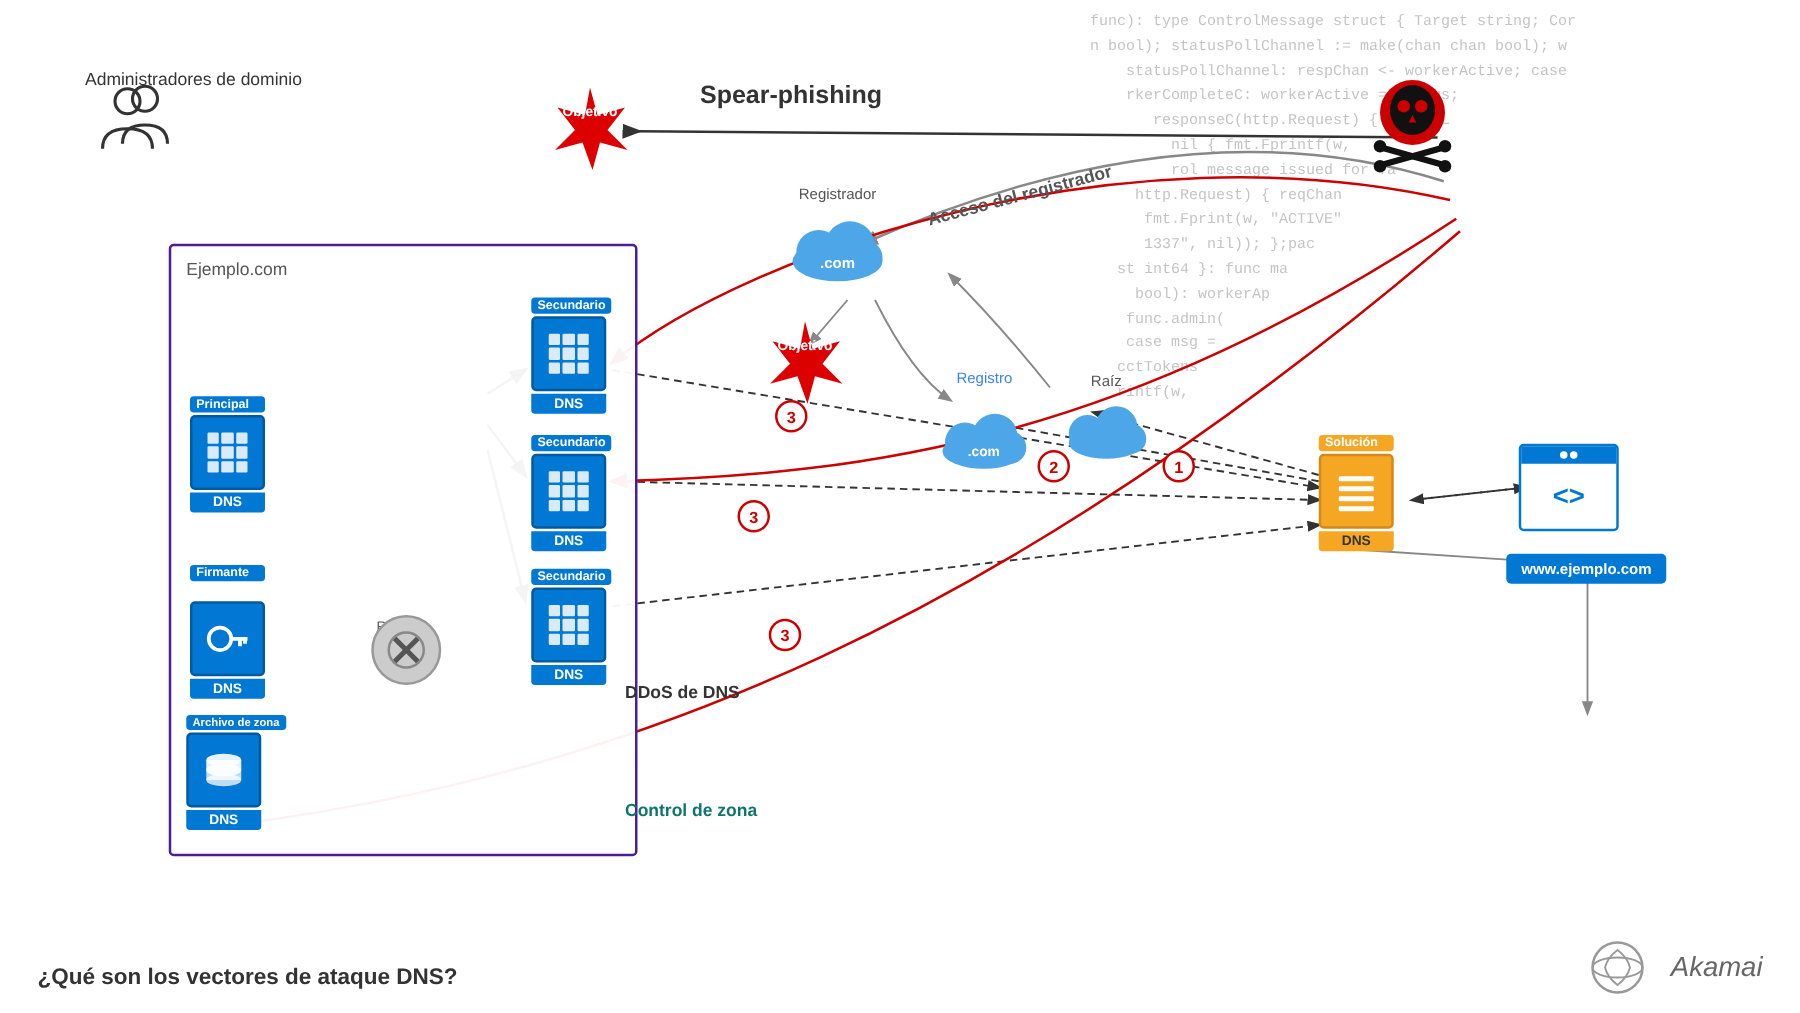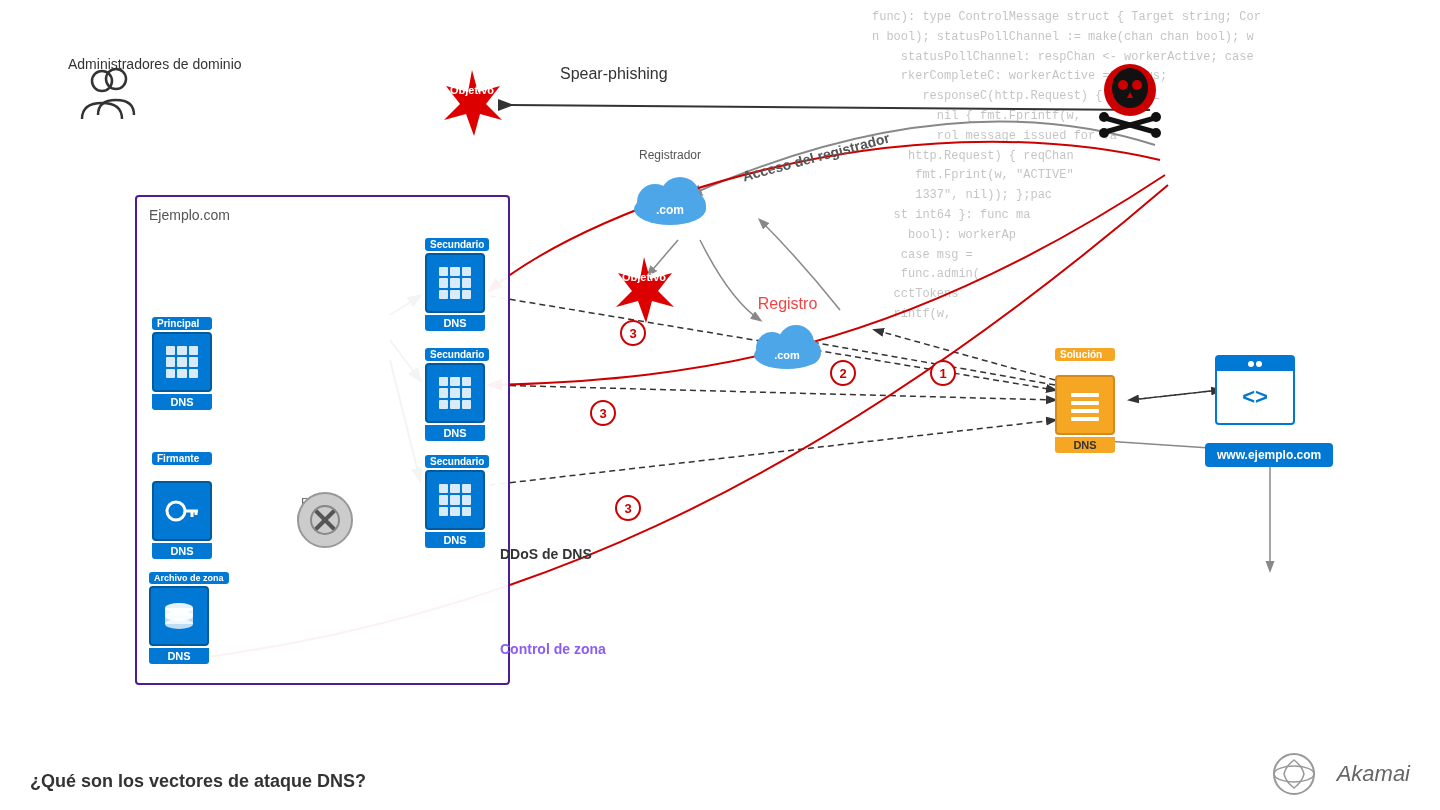--- a/index.html
+++ b/index.html
@@ -230,22 +230,22 @@
   <div>&nbsp;&nbsp;&nbsp;&nbsp;statusPollChannel: respChan &lt;- workerActive; case</div>
   <div>&nbsp;&nbsp;&nbsp;&nbsp;rkerCompleteC: workerActive = status;</div>
   <div>&nbsp;&nbsp;&nbsp;&nbsp;&nbsp;&nbsp;&nbsp;responseC(http.Request) { hostToL</div>
   <div>&nbsp;&nbsp;&nbsp;&nbsp;&nbsp;&nbsp;&nbsp;&nbsp;&nbsp;nil { fmt.Fprintf(w,</div>
   <div>&nbsp;&nbsp;&nbsp;&nbsp;&nbsp;&nbsp;&nbsp;&nbsp;&nbsp;rol message issued for Ta</div>
   <div>&nbsp;&nbsp;&nbsp;&nbsp;&nbsp;http.Request) { reqChan</div>
   <div>&nbsp;&nbsp;&nbsp;&nbsp;&nbsp;&nbsp;fmt.Fprint(w, "ACTIVE"</div>
   <div>&nbsp;&nbsp;&nbsp;&nbsp;&nbsp;&nbsp;1337", nil)); };pac</div>
   <div>&nbsp;&nbsp;&nbsp;st int64 }: func ma</div>
   <div>&nbsp;&nbsp;&nbsp;&nbsp;&nbsp;bool): workerAp</div>
+  <div>&nbsp;&nbsp;&nbsp;&nbsp;func.admin(</div>
   <div>&nbsp;&nbsp;&nbsp;&nbsp;case msg =</div>
-  <div>&nbsp;&nbsp;&nbsp;&nbsp;func.admin(</div>
   <div>&nbsp;&nbsp;&nbsp;cctTokens</div>
   <div>&nbsp;&nbsp;&nbsp;rintf(w,</div>
   <div>&nbsp;</div>
   <div>&nbsp;</div>
   <div>&nbsp;</div>
   <div>&nbsp;</div>
   <div>&nbsp;</div>
 </div>
 
 <svg class="arrows">
@@ -351,21 +351,21 @@
       <line x1="15" y1="58" x2="65" y2="72" stroke="#111" stroke-width="5" stroke-linecap="round"></line>
       <line x1="65" y1="58" x2="15" y2="72" stroke="#111" stroke-width="5" stroke-linecap="round"></line>
       <circle cx="14" cy="57" r="5" fill="#111"></circle>
       <circle cx="66" cy="57" r="5" fill="#111"></circle>
       <circle cx="14" cy="73" r="5" fill="#111"></circle>
       <circle cx="66" cy="73" r="5" fill="#111"></circle>
     </svg>
   </div>
 
   <div style="position:absolute; top:65px; left:560px;">
-    <span style="font-size:16px; font-weight:normal; color:#333;">Spear-phishing</span>
+    <span style="font-size:20px; font-weight:bold; color:#333;">Spear-phishing</span>
   </div>
 
   <div style="position:absolute; top:148px; left:630px;">
     <div style="font-size:12px; color:#555; text-align:center; margin-bottom:2px;">Registrador</div>
     <svg width="80" height="65" viewBox="0 0 80 65">
 
       <ellipse cx="40" cy="45" rx="36" ry="16" fill="#4da6e8"></ellipse>
       <ellipse cx="25" cy="38" rx="18" ry="18" fill="#4da6e8"></ellipse>
       <ellipse cx="50" cy="33" rx="20" ry="20" fill="#4da6e8"></ellipse>
       <ellipse cx="62" cy="42" rx="14" ry="14" fill="#4da6e8"></ellipse>
@@ -379,30 +379,39 @@
       <polygon points="34,2 40,24 62,18 48,36 64,52 42,46 36,68 28,46 6,52 22,36 8,18 30,24" fill="#dd0000"></polygon>
     </svg>
     <div style="position:absolute;top:16px;left:8px;color:#fff;font-size:11px;font-weight:bold;text-align:center;width:52px;">Objetivo</div>
   </div>
 
   <div style="position:absolute; top:148px; left:740px; transform: rotate(-15deg);">
     <span style="font-size:14px; font-weight:bold; color:#555;">Acceso del registrador</span>
   </div>
 
   <div style="position:absolute; top:295px; left:750px;">
-    <div style="font-size:16px; color:#ef4444; text-align:center; margin-bottom:0;">Registro</div>
+    <div style="font-size:12px; color:#3b82f6; text-align:center; margin-bottom:10px;">Registro</div>
     <svg width="75" height="60" viewBox="0 0 75 60">
       <ellipse cx="37" cy="42" rx="33" ry="14" fill="#4da6e8"></ellipse>
       <ellipse cx="22" cy="35" rx="16" ry="16" fill="#4da6e8"></ellipse>
       <ellipse cx="46" cy="30" rx="18" ry="18" fill="#4da6e8"></ellipse>
       <ellipse cx="58" cy="39" rx="13" ry="13" fill="#4da6e8"></ellipse>
       <text x="37" y="46" text-anchor="middle" fill="white" font-size="11" font-weight="bold">.com</text>
     </svg>
   </div>
 
+  <div style="position:absolute; top:298px; left:850px;">
+    <div style="font-size:12px; color:#555; text-align:center; margin-bottom:2px;">Raíz</div>
+    <svg width="70" height="58" viewBox="0 0 70 58">
+      <ellipse cx="35" cy="40" rx="30" ry="13" fill="#4da6e8"></ellipse>
+      <ellipse cx="20" cy="33" rx="15" ry="15" fill="#4da6e8"></ellipse>
+      <ellipse cx="43" cy="28" rx="17" ry="17" fill="#4da6e8"></ellipse>
+      <ellipse cx="55" cy="37" rx="12" ry="12" fill="#4da6e8"></ellipse>
+    </svg>
+  </div>
 
   <div class="ejemplo-box" style="left:135px; top:195px; width:375px; height:490px;">
     <div style="position:absolute; top:10px; left:12px; font-size:14px; color:#555;">Ejemplo.com</div>
 
 
     <div style="position:absolute; top:120px; left:15px;">
       <div class="tag-label" style="margin-bottom:2px;">Principal</div>
       <div class="dns-icon-blue">
         <div class="grid-icon">
           <div class="grid-cell"></div>
@@ -507,21 +516,21 @@
           <div class="grid-cell"></div>
         <div class="grid-cell"></div>
           <div class="grid-cell"></div>
           <div class="grid-cell"></div>
       </div>
     </div>
     <div class="dns-label" style="background:#0078d4; width:60px; text-align:center; border-radius:0 0 3px 3px; padding:2px 0;">DNS</div>
   </div>
 
   <div style="position:absolute; top:348px; left:1055px;">
-    <div class="tag-label" style="margin-bottom:14px; background:#f5a623;">Solución</div>
+    <div class="tag-label" style="margin-bottom:2px; background:#f5a623;">Solución</div>
     <div class="dns-icon-orange">
       <svg width="36" height="36" viewBox="0 0 36 36">
 
         <rect x="4" y="6" width="28" height="4" fill="white" rx="1"></rect>
         <rect x="4" y="14" width="28" height="4" fill="white" rx="1"></rect>
         <rect x="4" y="22" width="28" height="4" fill="white" rx="1"></rect>
         <rect x="4" y="30" width="28" height="4" fill="white" rx="1"></rect>
       </svg>
     </div>
     <div class="dns-label" style="background:#f5a623; width:60px; text-align:center; border-radius:0 0 3px 3px; padding:2px 0; color:#333;">DNS</div>
@@ -550,21 +559,21 @@
 
   <div class="circle-num" style="top:360px; left:830px;">2</div>
 
   <div class="circle-num" style="top:360px; left:930px;">1</div>
 
   <div style="position:absolute; top:545px; left:500px;">
     <span style="font-size:14px; font-weight:bold; color:#333;">DDoS de DNS</span>
   </div>
 
   <div style="position:absolute; top:640px; left:500px;">
-    <span style="font-size:14px; font-weight:bold; color:#8b5cf6;">Control de zona</span>
+    <span style="font-size:14px; font-weight:bold; color:#0f766e;">Control de zona</span>
   </div>
 
   <div class="bottom-question">
     <span>¿Qué son los vectores de ataque DNS?</span>
   </div>
 
   <div class="akamai-logo">
     <svg width="44" height="44" viewBox="0 0 44 44">
       <circle cx="22" cy="22" r="20" fill="none" stroke="#999" stroke-width="2"></circle>
       <path d="M22 8 Q30 14 32 22 Q30 30 22 36 Q14 30 12 22 Q14 14 22 8Z" fill="none" stroke="#999" stroke-width="1.5"></path>

